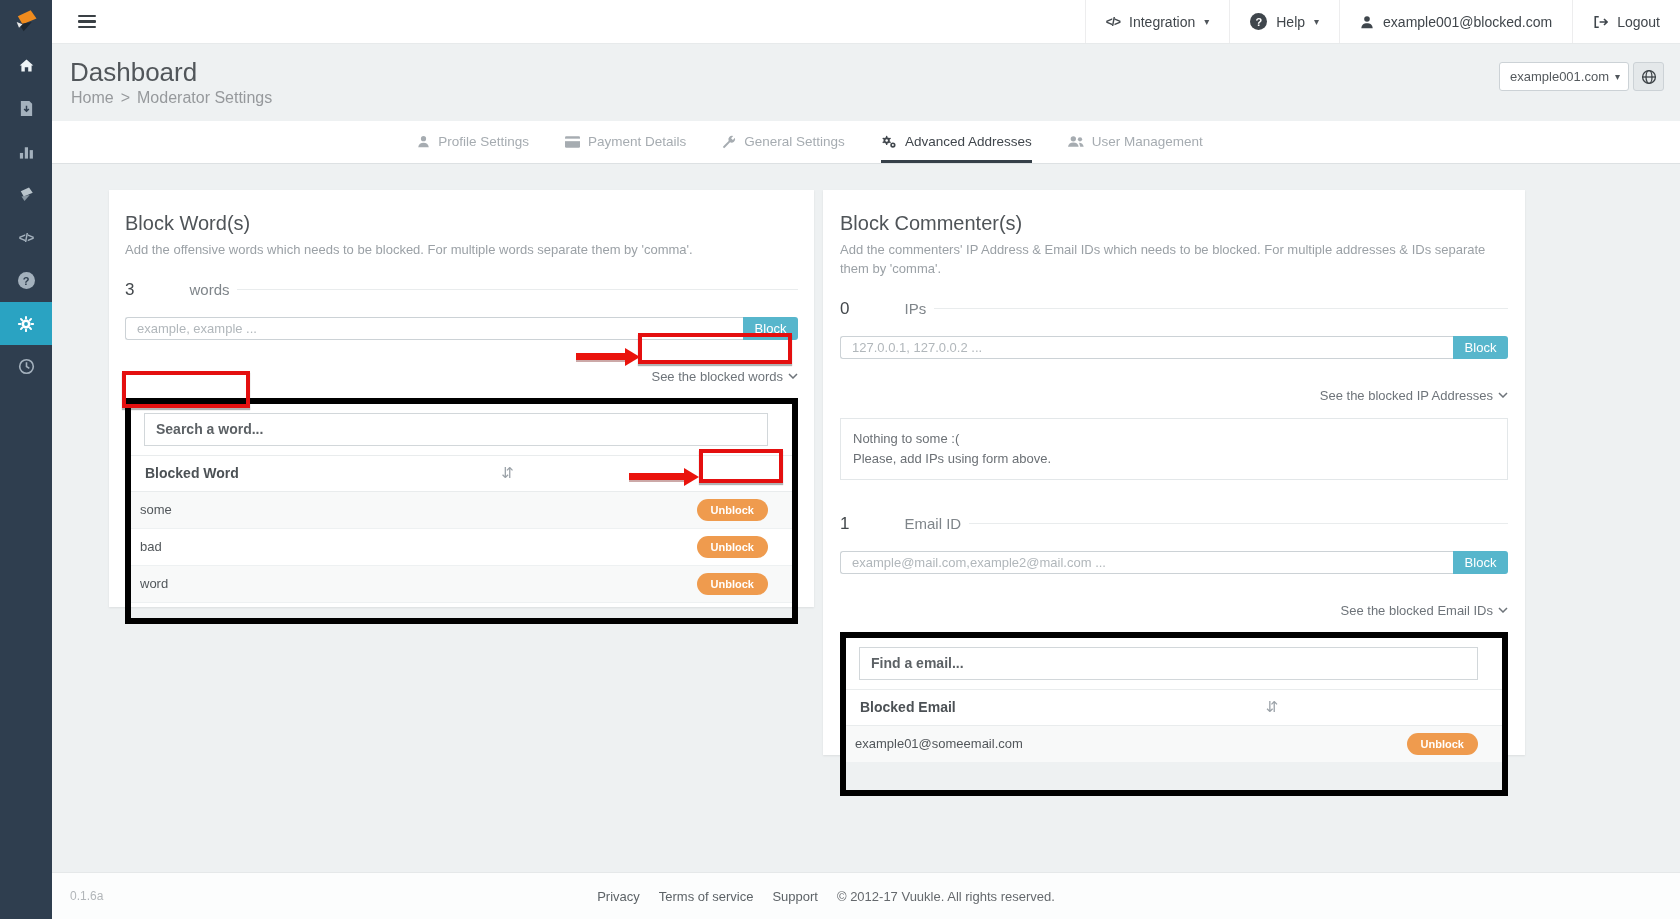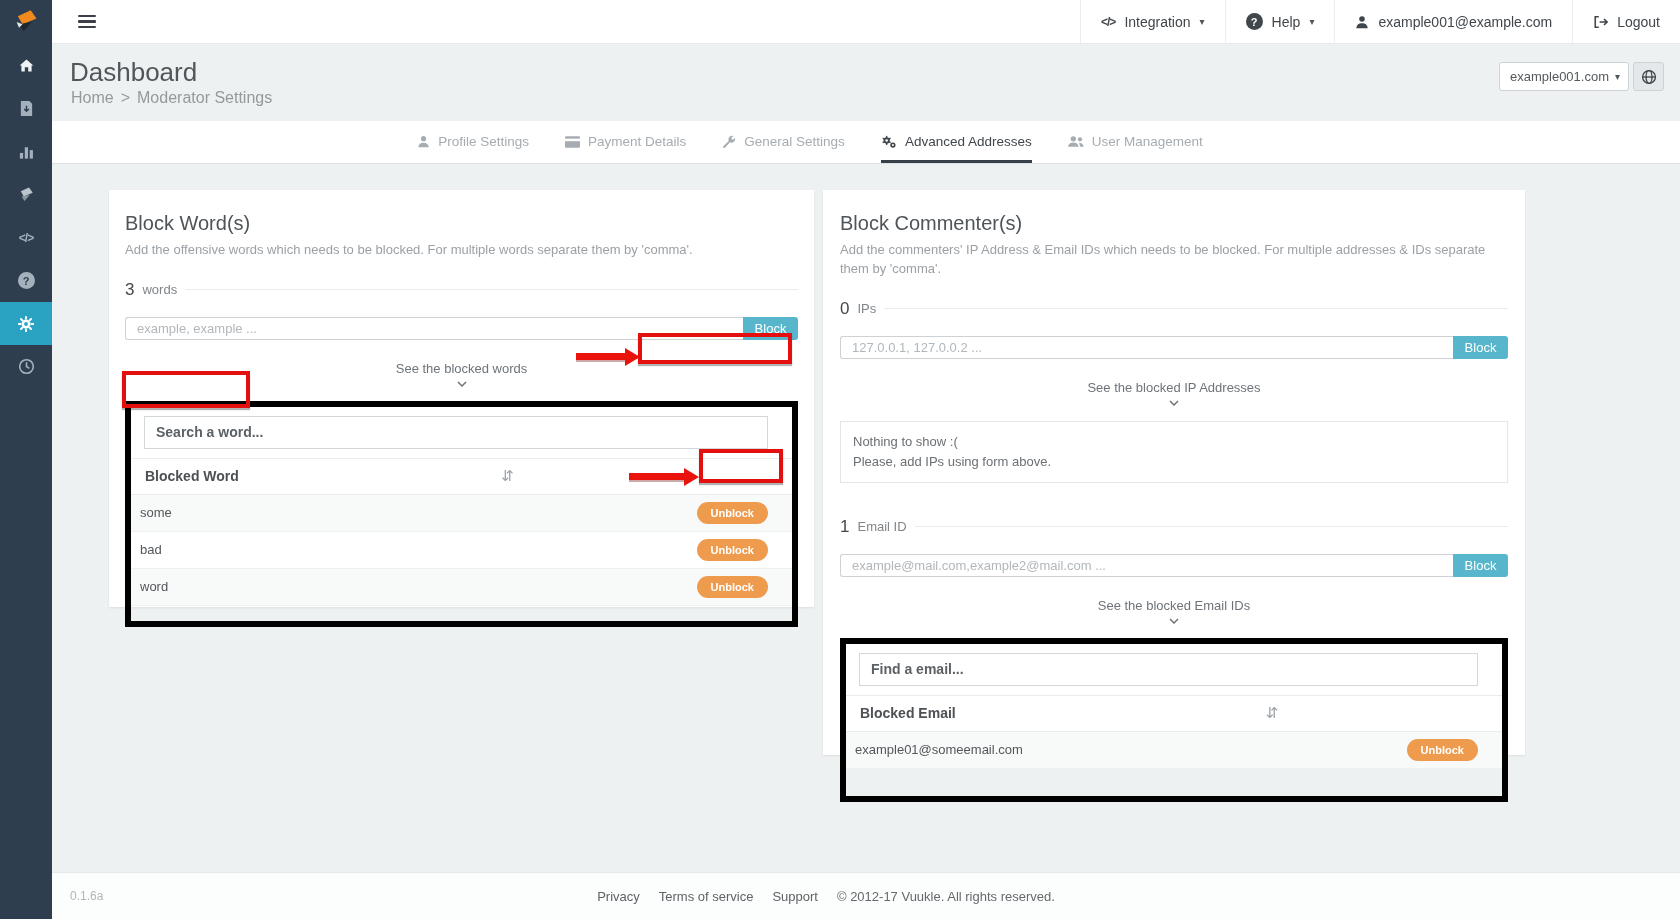--- a/index.html
+++ b/index.html
@@ -49,30 +49,30 @@
   .tab.active { color:#40464c; border-bottom-color:#364049; }
 
   
   .card { position:absolute; background:#fff; box-shadow:0 1px 2px rgba(0,0,0,.08); padding:14px 16px; }
   .card-left  { left:57px;  top:146px; width:705px; height:417px; }
   .card-right { left:771px; top:146px; width:702px; height:565px; padding:14px 17px; }
   .card h2 { font-size:20px; font-weight:400; color:#4f5458; margin-top:8px; }
   .card .desc { font-size:13px; color:#9ba1a6; margin-top:6px; line-height:1.45; max-width:675px; }
   .count-row { display:flex; align-items:center; gap:8px; margin-top:20px; }
   .count-num { font-size:17px; color:#43484c; }
-  .count-label { font-size:13px; color:#7f858a; }
+  .count-label { font-size:15px; color:#7f858a;margin-left:47px; }
   .rule { flex:1; height:1px; background:#e9eced; }
   .input-group { display:flex; height:23px; margin-top:17px; }
   .input-group input { flex:1; border:1px solid #ccd2d6; border-right:none; padding:0 11px; font-size:13px;
                        color:#555a5e; font-family:inherit; outline:none; border-radius:3px 0 0 3px; }
   .input-group input::placeholder { color:#b1b7bb; }
   .btn-block { width:55px; background:#57b6cc; color:#fff; border:none; font-size:13px; font-family:inherit;
                border-radius:0 3px 3px 0; cursor:pointer; }
-  .see-link { margin-top:21px; display:flex; justify-content:flex-end; align-items:center; gap:5px;
-              font-size:13px; color:#6e747a; cursor:pointer;flex-direction:column; }
+  .see-link { margin-top:29px; display:flex; justify-content:flex-end; align-items:center; gap:5px;
+              font-size:13px; color:#6e747a; cursor:pointer; }
   .msg-box { border:1px solid #e3e7e9; margin-top:15px; padding:10px 12px; font-size:13px; color:#6b7075; line-height:1.55; }
   .section-gap { margin-top:34px; }
 
   .table-box { border:6px solid #000000; margin-top:14px; }
   .search-wrap { padding:9px 24px 9px 13px; }
   .search-wrap input { width:100%; height:33px; border:1px solid #d2d7da; padding:0 11px; font-size:14px;
                        font-weight:600; color:#5c6165; font-family:inherit; outline:none; }
   .search-wrap input::placeholder { color:#5c6165; font-weight:600; }
   .thead { position:relative; display:flex; align-items:center; height:37px; padding:0 14px;
            font-size:14px; font-weight:700; color:#4c5155; border-top:1px solid #e9eced; border-bottom:1px solid #e9eced; }
@@ -131,21 +131,21 @@
     <div class="tb">
       <span class="qcircle">?</span>
       <span>Help</span>
       <span class="caret">▾</span>
     </div>
     <div class="tb">
       <svg width="14" height="14" viewBox="0 0 16 16" fill="#3f464c">
         <circle cx="8" cy="4.5" r="3.2"></circle>
           <path d="M1.5 15c.5-4 3-5.5 6.5-5.5s6 1.5 6.5 5.5z"></path>
       </svg>
-      <span>example001@example.com</span>
+      <span>example001@blocked.com</span>
     </div>
     <div class="tb">
       <svg width="15" height="14" viewBox="0 0 16 16" fill="none" stroke="#3f464c" stroke-width="1.8">
         <path d="M6 2H2v12h4"></path>
           <path d="M7 8h8M12 4.5 15.5 8 12 11.5"></path>
       </svg>
       <span>Logout</span>
     </div>
   </div>
 
@@ -339,21 +339,21 @@
       </div>
 
       <div class="see-link">
         <span>See the blocked IP Addresses</span>
         <svg width="10" height="6" viewBox="0 0 10 6" fill="none" stroke="#6e747a" stroke-width="1.5">
             <path d="M1 1l4 4 4-4"></path>
           </svg>
       </div>
 
       <div class="msg-box">
-        <div>Nothing to show :(</div>
+        <div>Nothing to some :(</div>
         <div>Please, add IPs using form above.</div>
       </div>
 
       <div class="count-row section-gap">
         <span class="count-num">1</span>
         <span class="count-label">Email ID</span>
         <span class="rule"></span>
       </div>
 
       <div class="input-group">

